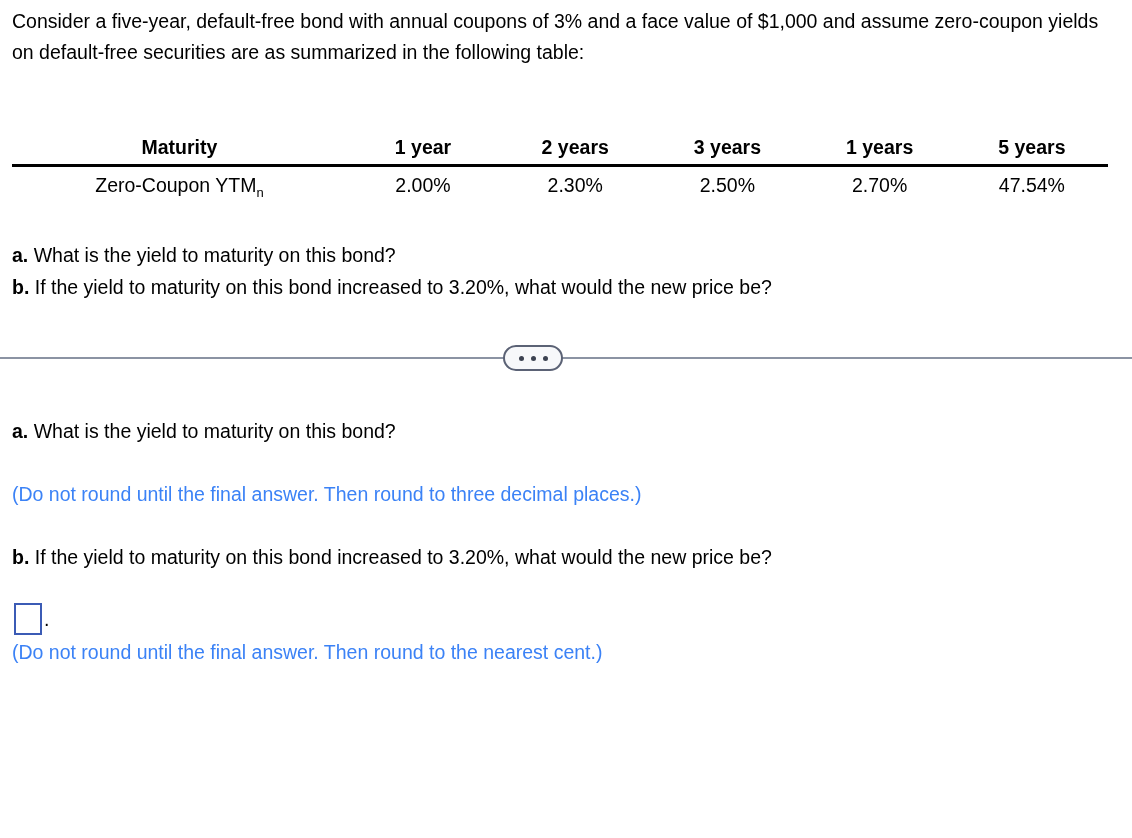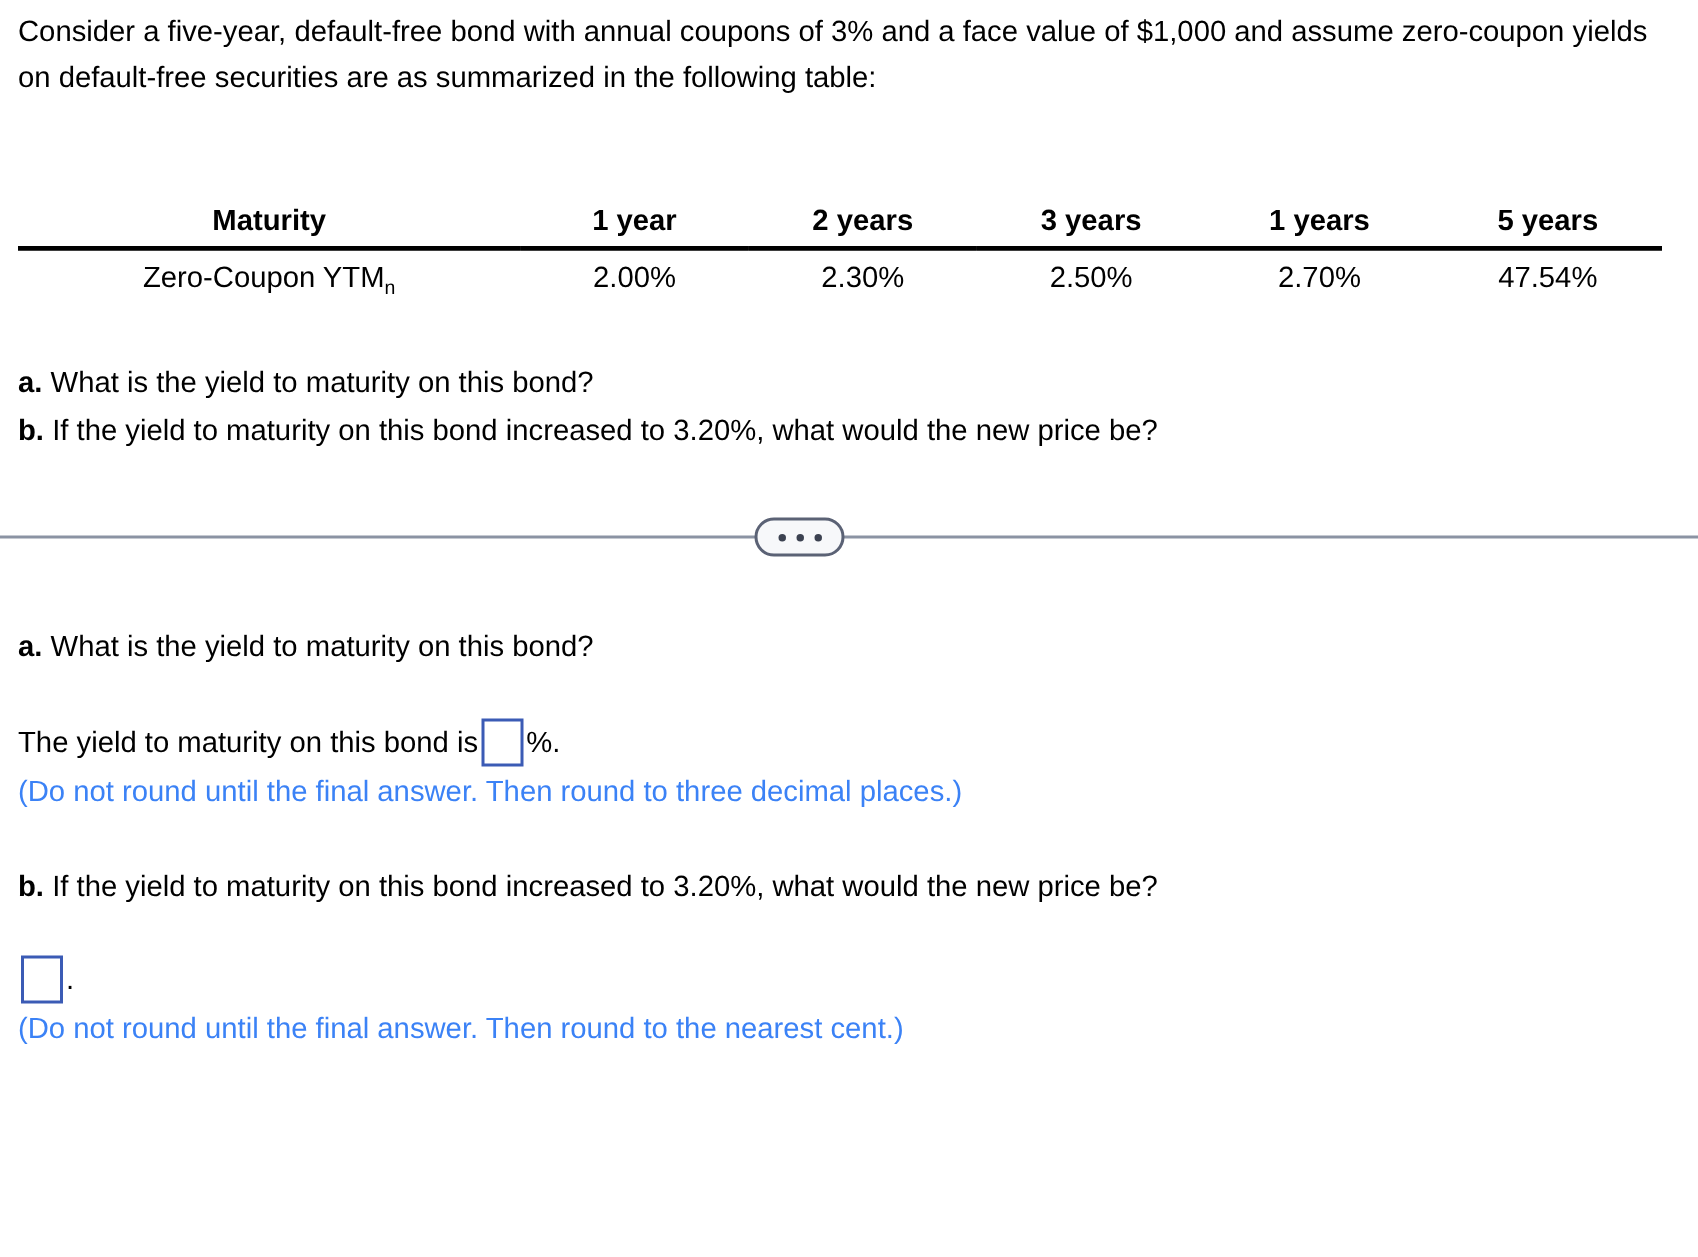--- a/index.html
+++ b/index.html
@@ -209,25 +209,20 @@
       <span class="dot"></span>
     </div>
   </div>
 
   <div class="answers">
 
     <div class="ans-q"><span class="qmark">a.</span><span> What is the yield to maturity on this bond?</span></div>
 
     <div class="gap-a"></div>
 
-    <div class="ans-sentence">
-        <span class="txt">The yield to maturity on this bond is </span>
-        <input class="answer-box" type="text" placeholder="" style="">
-        <span class="txt">%.</span>
-      </div>
 
     <div class="note">(Do not round until the final answer. Then round to three decimal places.)</div>
 
     <div class="gap-b"></div>
 
     <div class="ans-q"><span class="qmark">b.</span><span> If the yield to maturity on this bond increased to 3.20%, what would the new price be?</span></div>
 
     <div class="gap-c"></div>
 
     <div class="ans-sentence">

